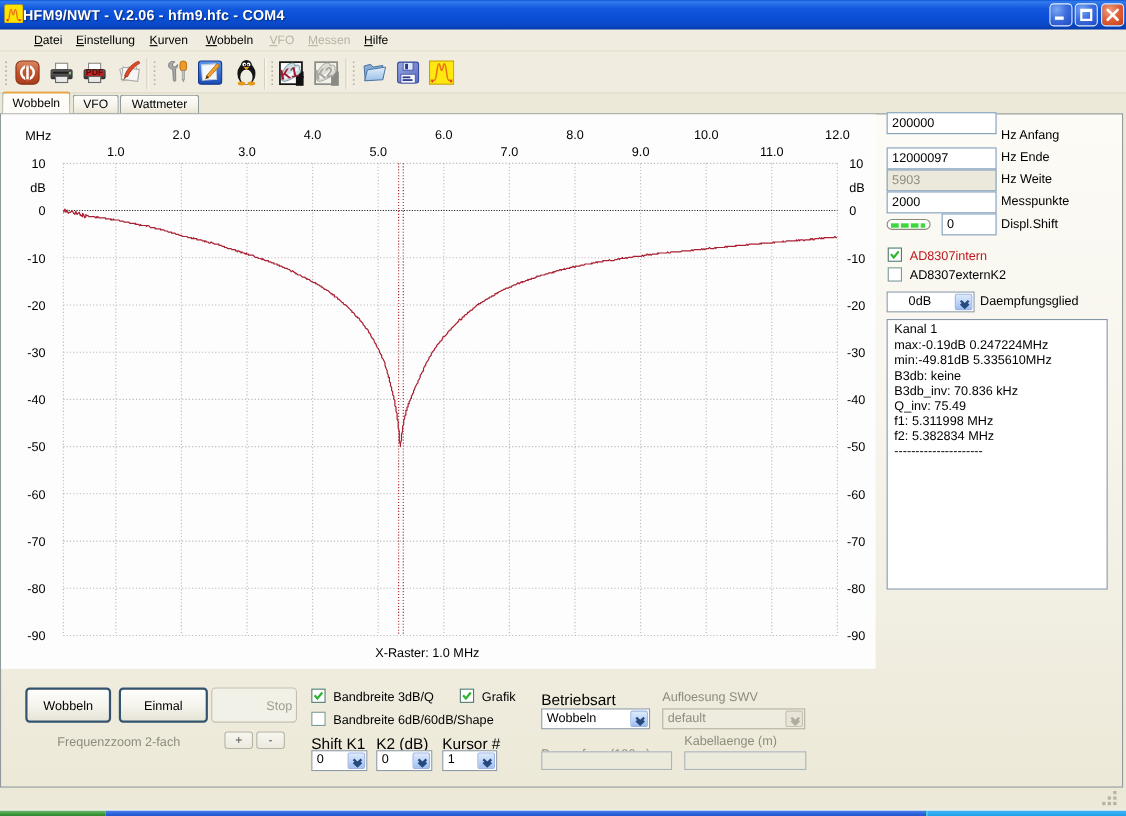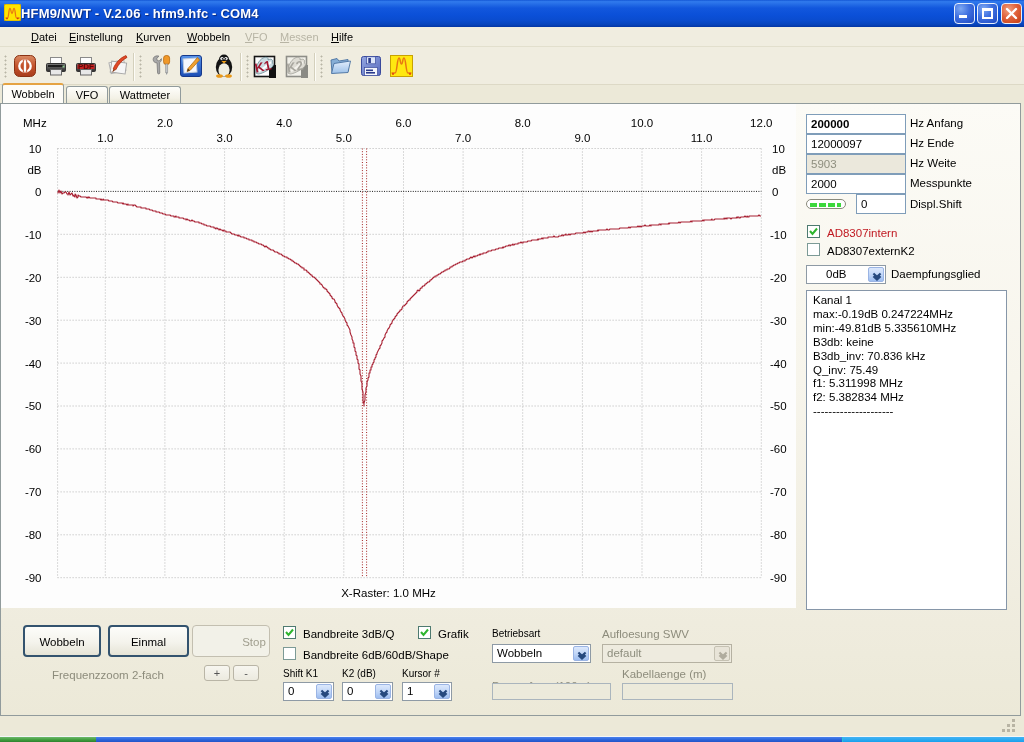--- a/index.html
+++ b/index.html
@@ -50,32 +50,32 @@
 .cb{position:absolute;width:13px;height:13px;background:#fff;border:1px solid #7c9a96;}
 .cblabel{position:absolute;font-size:11.5px;color:#000;}
 .combo{position:absolute;height:19px;border:1px solid #8e9aa5;background:#fff;
  font-size:11.5px;padding:2px 0 0 4px;}
 .combo.dis{background:#eeebdf;color:#8e8e7e;border:1px solid #b5b1a2;}
 .arrow{position:absolute;right:1px;top:1px;bottom:1px;width:16px;border-radius:2px;
  background:linear-gradient(180deg,#dce8fc 0%,#c2d7f8 50%,#9dbdf0 100%);
  border:1px solid #9ab4e4;}
 .arrow.dis{background:#e8e4d8;border:1px solid #c5c1b2;}
 .chev{position:absolute;left:2px;top:4px;}
-#infobox{position:absolute;left:806px;top:290px;width:201px;height:320px;background:#fff;
+#infobox{position:absolute;left:806px;top:290px;width:201px;height:246px;background:#fff;
  border:1px solid #8696a8;font-size:11.5px;line-height:13.9px;padding:3px 16px 0 6px;color:#000;white-space:pre;}
 
 .btn{position:absolute;height:32px;border:2px solid #33536e;border-radius:4px;
  background:linear-gradient(180deg,#fdfdfa 0%,#f4f3ec 55%,#e6e4d6 100%);
  font-size:11.5px;text-align:center;padding-top:9px;color:#000;}
 .btn.dis{border:1px solid #c3bfb0;color:#a09e8e;background:#f2f1e8;padding-top:10px;}
 .smbtn{position:absolute;width:26px;height:16px;border:1px solid #b9b5a6;border-radius:3px;
  background:linear-gradient(180deg,#f7f6f0 0%,#eceadf 100%);font-size:11px;text-align:center;
  padding-top:1px;color:#555;}
 .glabel{position:absolute;font-size:11.5px;color:#8d8c7c;}
-.blabel{position:absolute;font-size:10px;color:#000;}
+.blabel{position:absolute;font-size:14px;color:#000;}
 .dinput{position:absolute;height:17px;background:#eceadb;border:1px solid #aab5bd;}
 
 #bstrip{position:absolute;left:0;top:717px;width:1024px;height:20px;background:#ece9d8;}
 #taskbar{position:absolute;left:0;top:736px;width:1024px;height:1px;background:#f4f6f8;}
 #tstart{position:absolute;left:0;top:737px;width:96px;height:5px;
  background:linear-gradient(180deg,#71b96d 0%,#3d9b3a 60%,#2e8030 100%);}
 #ttray{position:absolute;left:842px;top:737px;width:182px;height:5px;background:linear-gradient(180deg,#44b4f4 0%,#18a0ec 100%);border-left:1px solid #28c8d8;}
 #taskbar2{position:absolute;left:96px;top:737px;width:746px;height:5px;
  background:linear-gradient(180deg,#4a83ee 0%,#2a61d8 60%,#2255c8 100%);}
 </style></head>
@@ -309,21 +309,21 @@
 <text x="769" y="349.3">-60</text>
 <text x="769" y="392.3">-70</text>
 <text x="769" y="435.2">-80</text>
 <text x="769" y="478.1">-90</text>
 <text x="771" y="70.4">dB</text>
 <text x="387.5" y="493" text-anchor="middle">X-Raster: 1.0 MHz</text>
 </g>
       </svg>
     </div>
 
-<div class="field" style="top:114px;font-weight:bold;">200000</div>
+<div class="field" style="top:102px;">200000</div>
 <div class="field" style="top:134px;">12000097</div>
 <div class="field dis" style="top:154px;">5903</div>
 <div class="field" style="top:174px;">2000</div>
 <div class="rlabel" style="top:117px;">Hz Anfang</div>
 <div class="rlabel" style="top:137px;">Hz Ende</div>
 <div class="rlabel" style="top:157px;">Hz Weite</div>
 <div class="rlabel" style="top:177px;">Messpunkte</div>
 <div class="rlabel" style="top:198px;">Displ.Shift</div>
 <div class="abs" style="left:806px;top:199px;width:40px;height:10px;border:1px solid #8a8a7c;border-radius:5px;background:#fff;">
  <div class="abs" style="left:3px;top:2.5px;width:7px;height:4px;background:#3cd83c;"></div>

